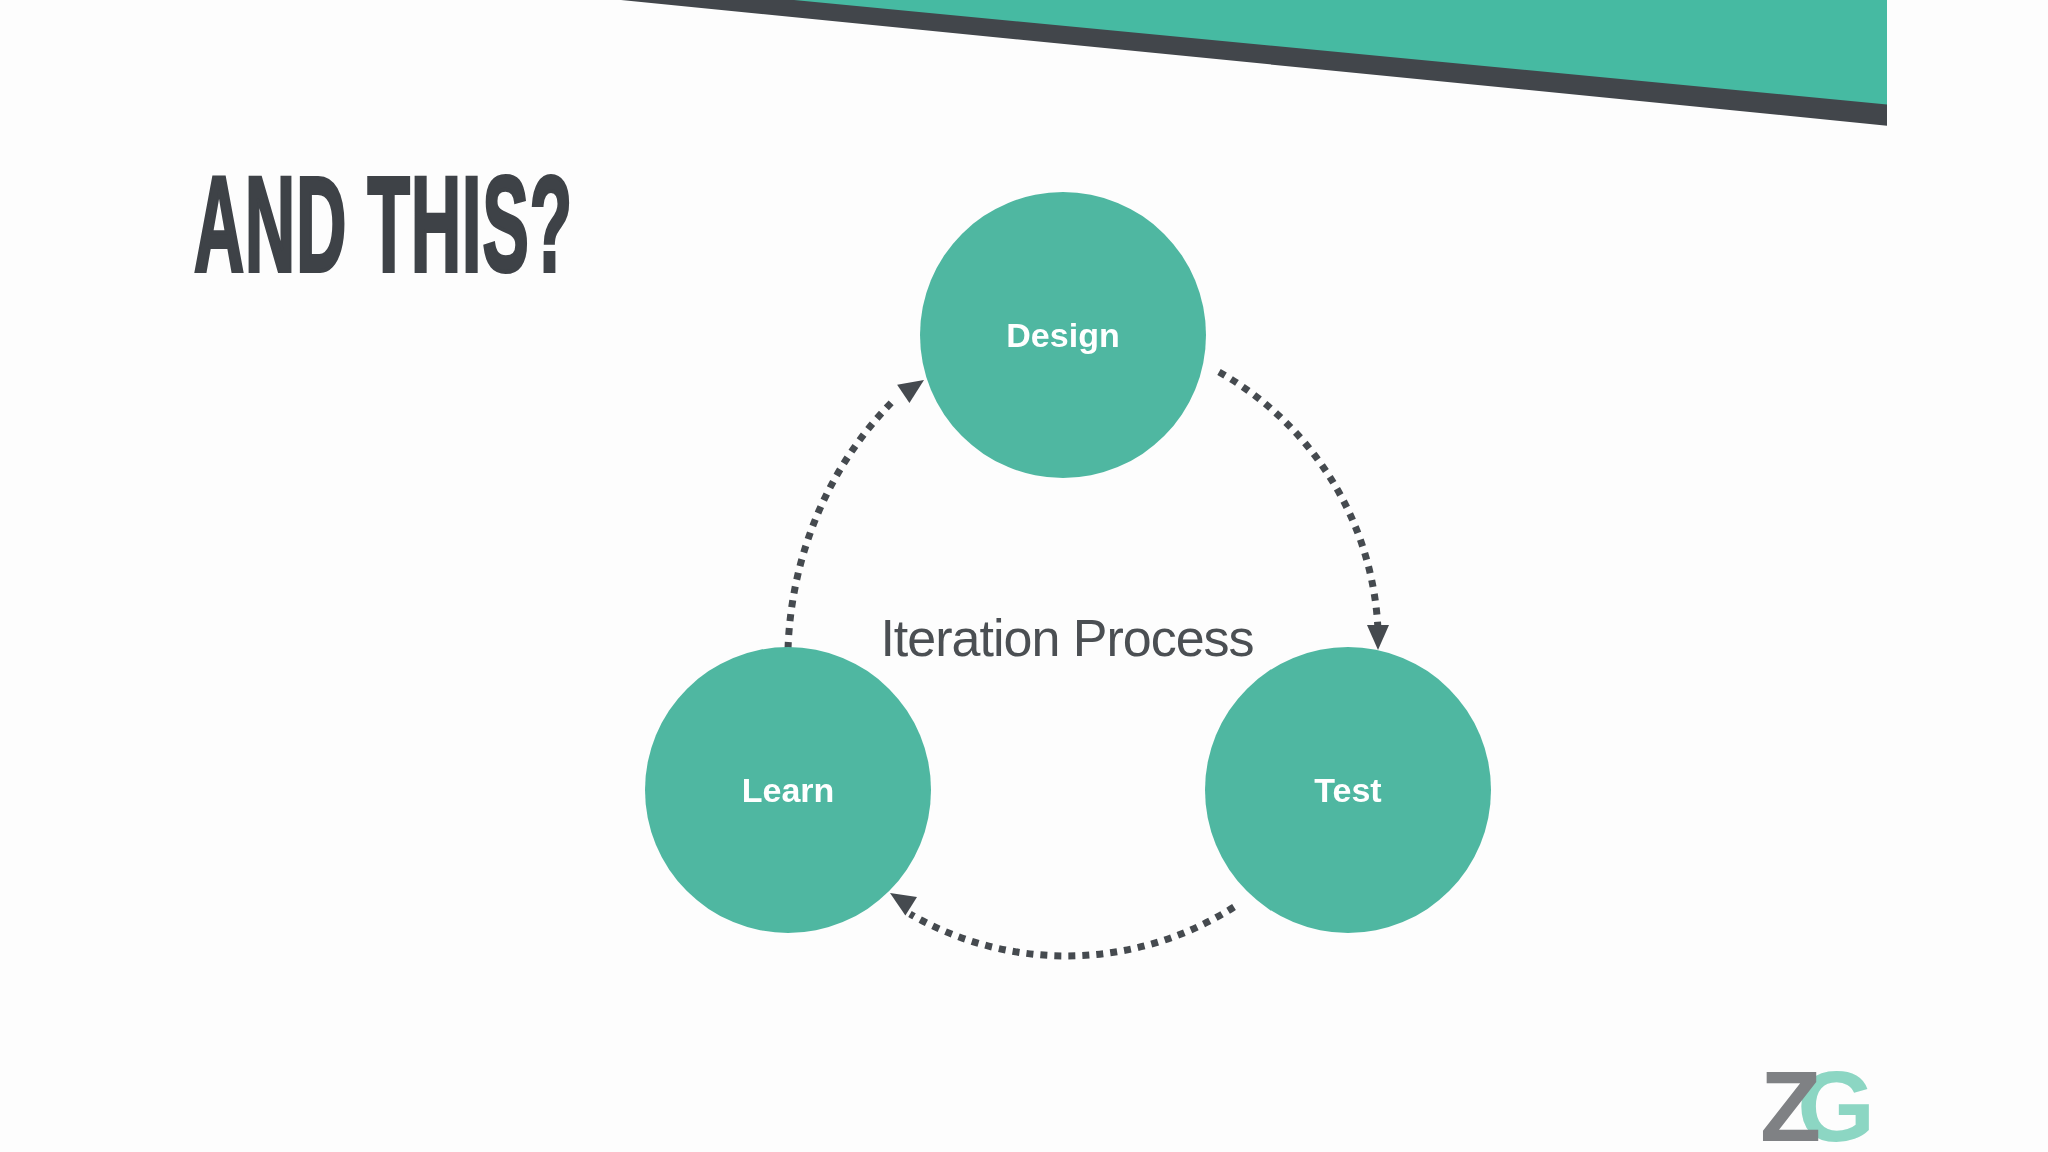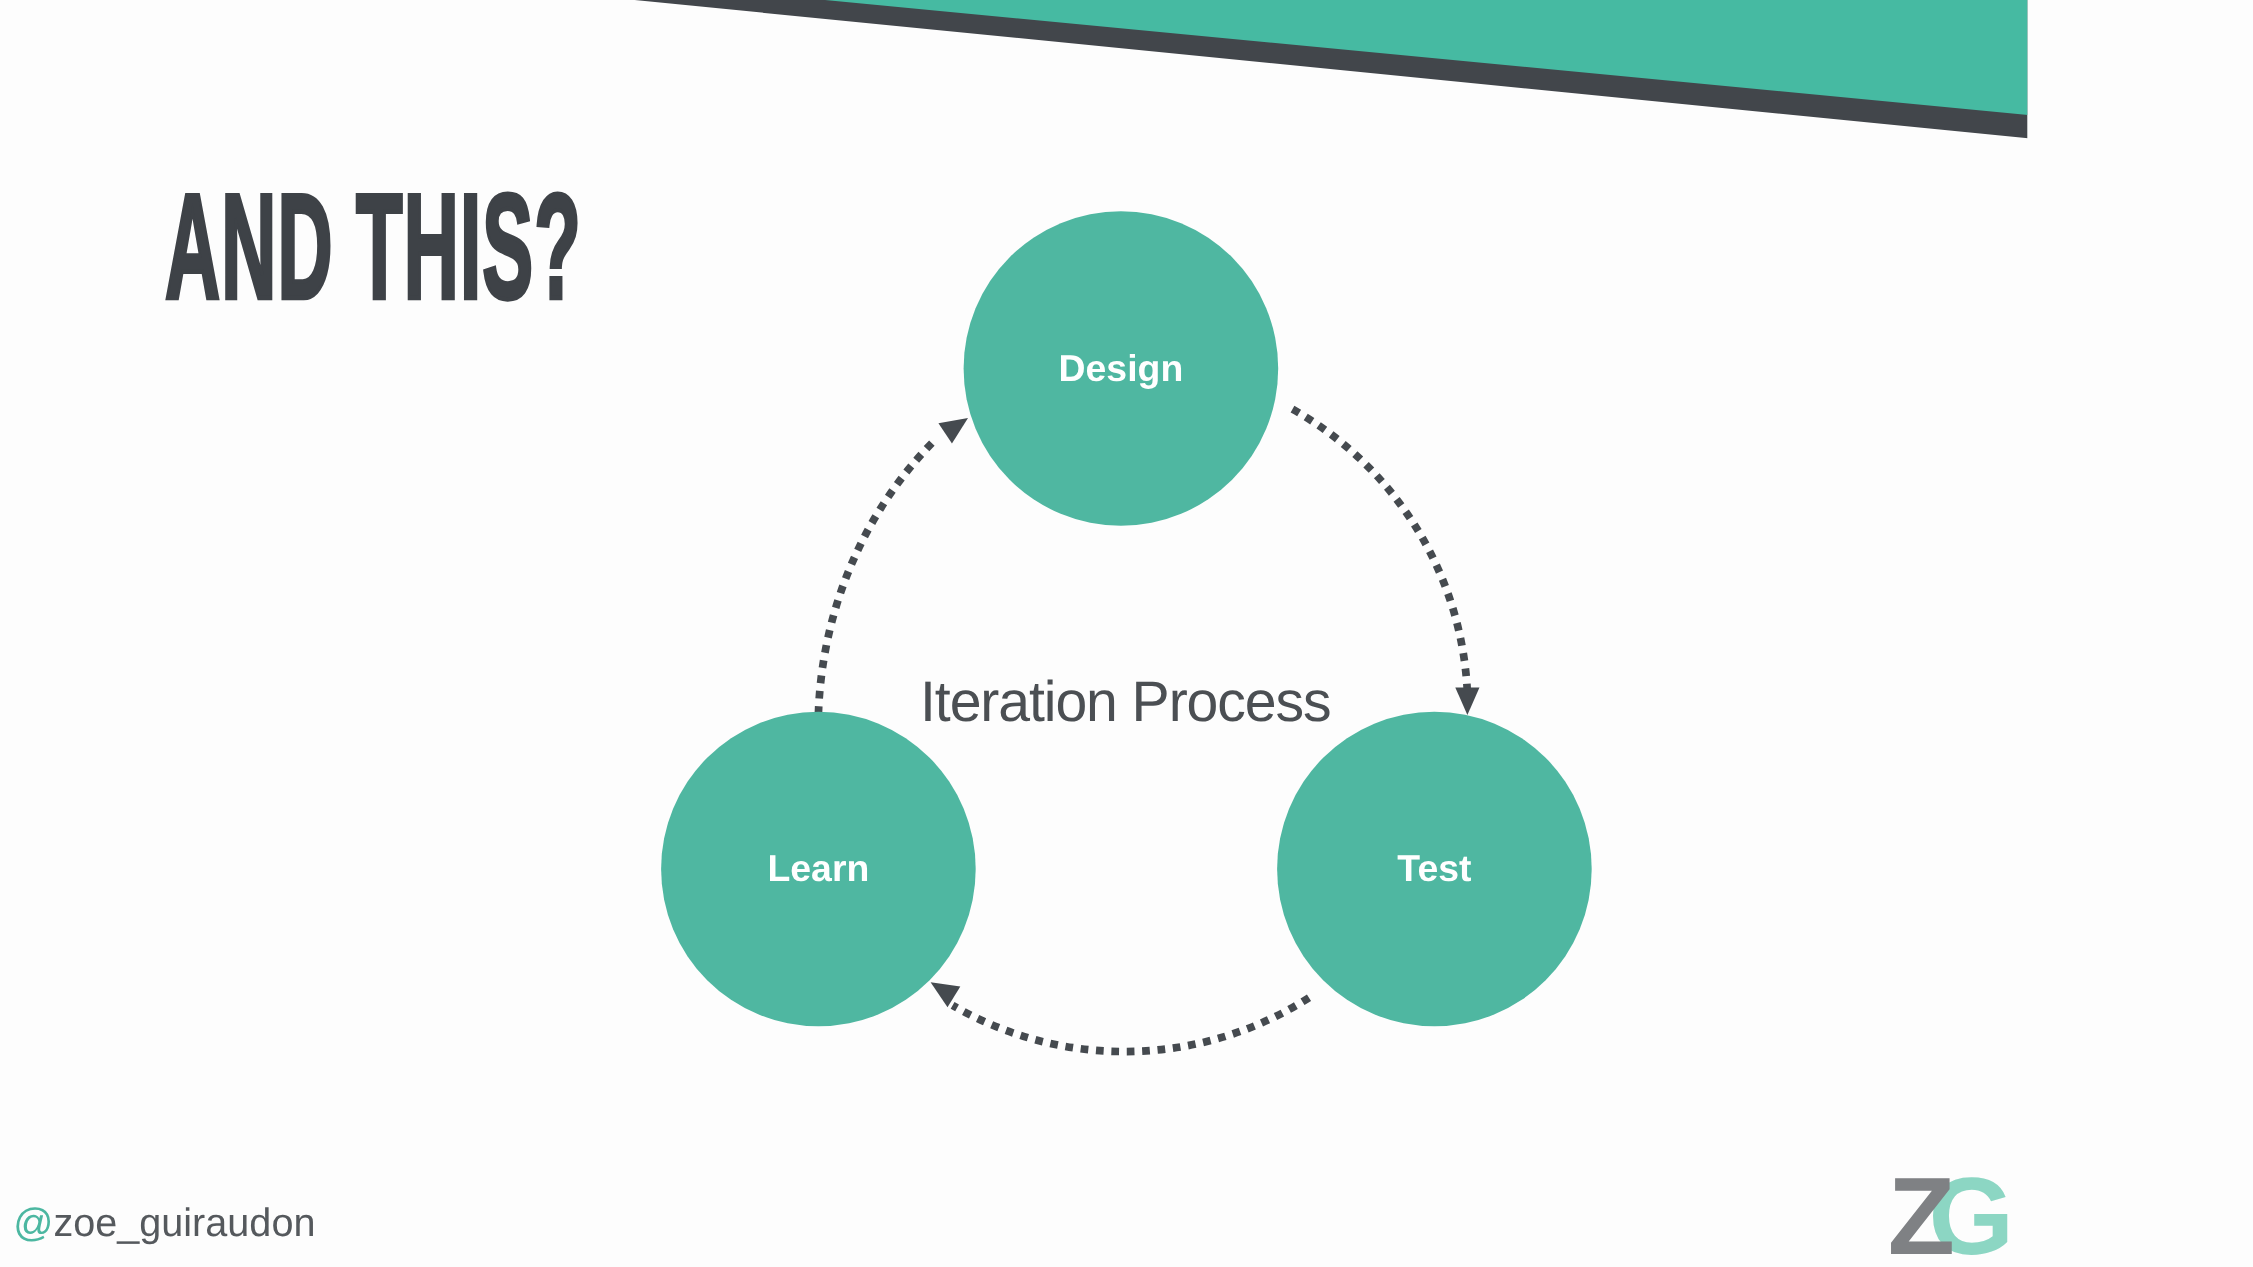--- a/index.html
+++ b/index.html
@@ -2,20 +2,21 @@
 <html><head>
 <meta charset="utf-8">
 <style>
   html,body{margin:0;padding:0;background:#fdfdfd;}
   .slide{
     position:relative;
     width:1843px;height:1152px;
     overflow:hidden;
     background:#fdfdfd;
     font-family:"Liberation Sans", sans-serif;
+    margin-left:44px;
   }
   .banner-svg{position:absolute;left:0;top:0;display:block;}
   .slide-title{
     position:absolute;left:150px;top:156px;
     margin:0;
     font-size:136px;line-height:1;font-weight:bold;
     color:#3E4247;
     -webkit-text-stroke:4px #3E4247;
     letter-spacing:2px;
     transform:scaleX(0.51);
@@ -69,21 +70,18 @@
 
     <circle cx="1304" cy="790" r="143" fill="#4FB7A1"></circle>
     <text class="node-label" x="1304" y="790" text-anchor="middle" dominant-baseline="central">Test</text>
 
     <circle cx="744" cy="790" r="143" fill="#4FB7A1"></circle>
     <text class="node-label" x="744" y="790" text-anchor="middle" dominant-baseline="central">Learn</text>
 
     <text class="center-label" x="1023" y="638" text-anchor="middle" dominant-baseline="central">Iteration Process</text>
   </svg>
 
-  <div class="footer">
-    <span class="at">@</span><span>zoe_guiraudon</span>
-  </div>
 
   <div class="logo">
     <span class="z">Z</span><span class="g">G</span>
   </div>
 
 </div>
 
 </body></html>

